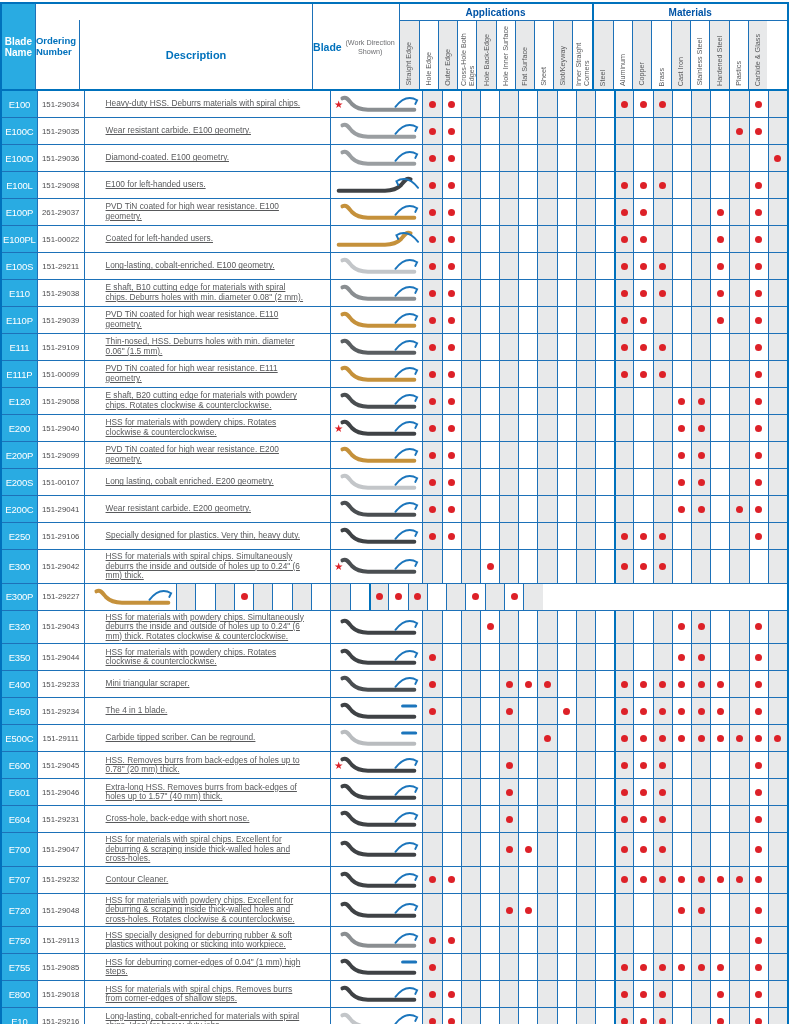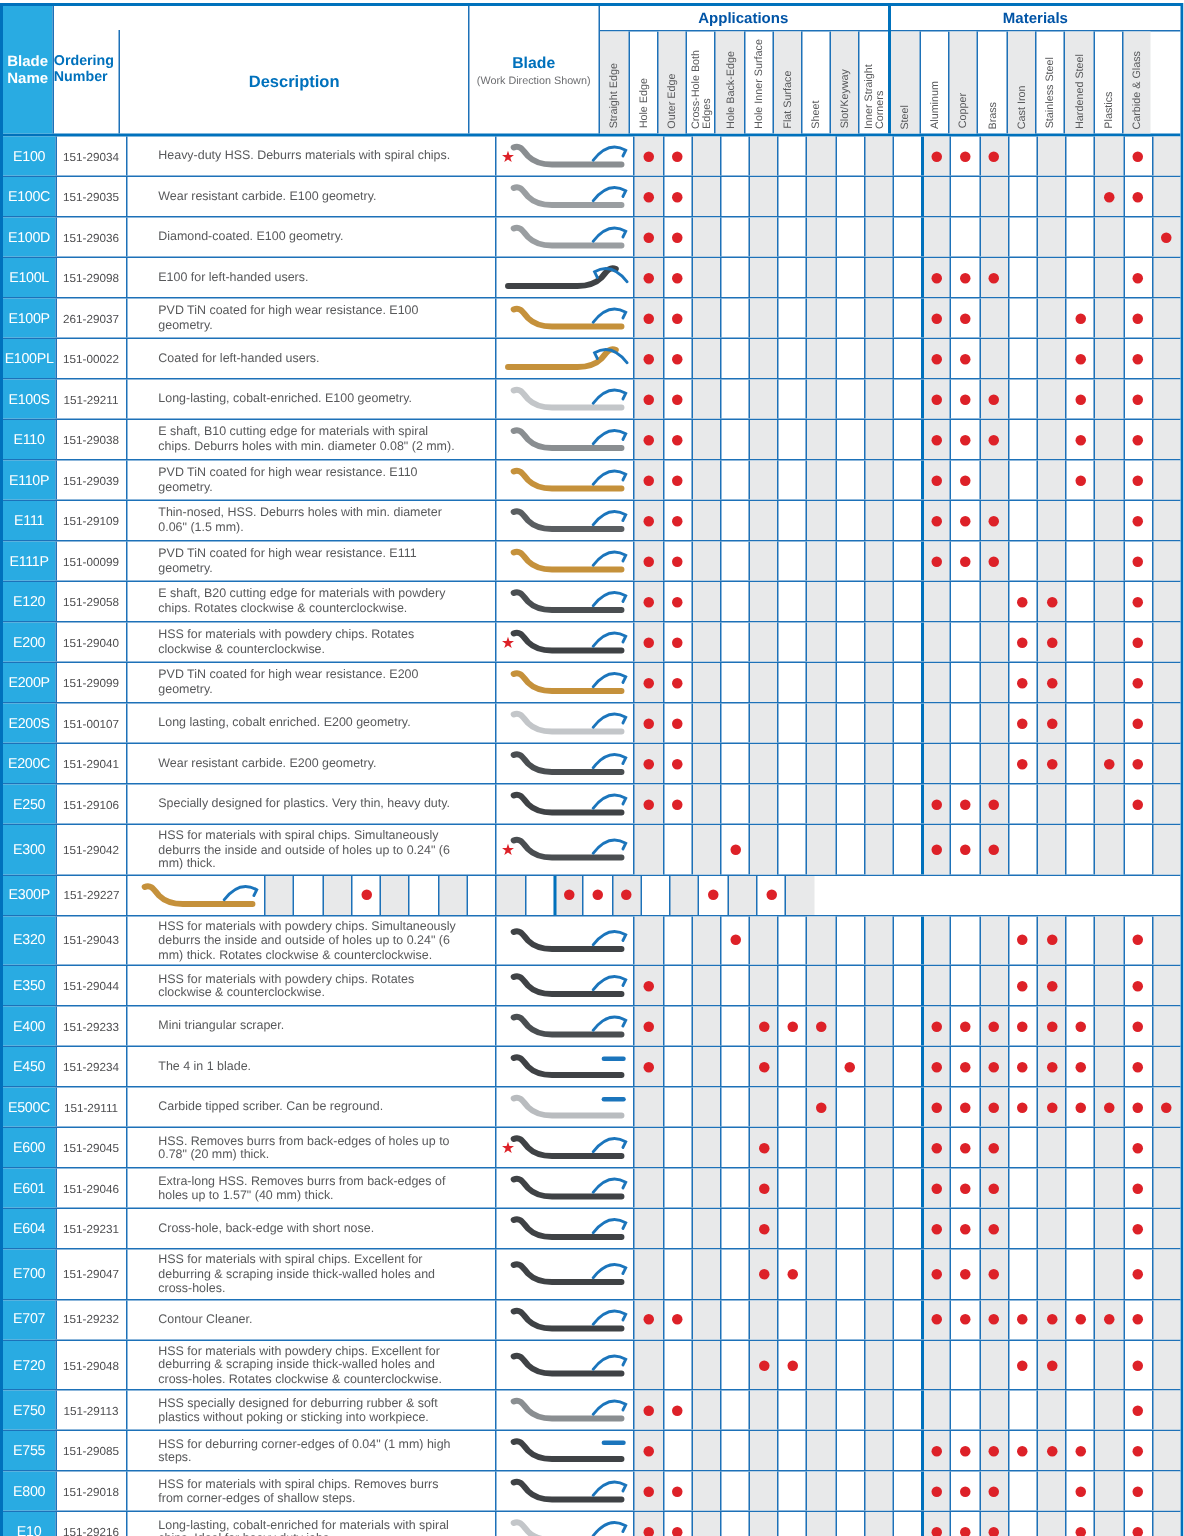--- a/index.html
+++ b/index.html
@@ -11,21 +11,21 @@
   }
   .thead{display:flex;height:85px;border-bottom:2px solid var(--heavy,#0071BC);}
   .hc,.group{box-sizing:border-box;border-left:1.5px solid var(--grid,#1D71B8);}
   .hc:first-child{border-left:none;}
   .name-h{width:35px;background:var(--cellblue,#29ABE2);color:#fff;font-weight:bold;font-size:10px;
     display:flex;align-items:center;justify-content:center;text-align:center;line-height:1.1;}
   .order-h{width:47px;color:var(--hblue,#0071BC);font-weight:bold;font-size:9.5px;
     display:flex;align-items:center;justify-content:center;line-height:1.1;}
   .desc-h{width:248px;color:var(--hblue,#0071BC);font-weight:bold;font-size:11px;
     display:flex;align-items:center;justify-content:center;margin-top:16px;}
-  .blade-h{width:92px;display:flex;flex-direction:column;align-items:center;justify-content:center;text-align:center;}
+  .blade-h{width:92px;display:flex;flex-direction:row;align-items:center;justify-content:center;text-align:center;}
   .blade-h .bt{color:var(--hblue,#0071BC);font-weight:bold;font-size:10.5px;}
   .blade-h .bs{color:#6D6E71;font-size:7.2px;margin-top:1px;}
   .group{display:flex;flex-direction:column;}
   .group.apps{width:193px;}
   .group.mats{width:208px;border-left:2px solid var(--heavy,#0071BC);}
   .gtitle{height:16px;display:flex;align-items:center;justify-content:center;
     color:#0054A6;font-weight:bold;font-size:10px;border-bottom:1.5px solid var(--grid,#1D71B8);}
   .vrow{display:flex;flex:1;}
   .vcol{width:19.3px;box-sizing:border-box;border-left:1px solid var(--grid,#1D71B8);
     display:flex;align-items:flex-end;justify-content:center;padding-bottom:3px;}
@@ -34,21 +34,21 @@
     font-size:7.2px;color:var(--label,#58595B);line-height:1.05;max-height:62px;text-align:left;}
   .stripe{background:var(--stripe,#E8E9EA);}
   .tbody{display:flex;flex-direction:column;}
   .row{display:flex;border-bottom:1.5px solid var(--grid,#1D71B8);min-height:24px;}
   .row:last-child{border-bottom:none;}
   .c{box-sizing:border-box;border-left:1.5px solid var(--grid,#1D71B8);display:flex;align-items:center;}
   .c:first-child{border-left:none;}
   .c.name{width:35px;background:var(--cellblue,#29ABE2);color:#fff;font-weight:normal;font-size:9.5px;
     justify-content:center;letter-spacing:-0.2px;}
   .c.order{width:47px;font-size:7.8px;color:#4D4D4F;justify-content:center;}
-  .c.desc{width:248px;font-size:8.3px;color:var(--label,#58595B);line-height:1.15;padding:2px 21px;}
+  .c.desc{width:248px;font-size:8.3px;color:var(--label,#58595B);line-height:1.15;padding:2px 21px;text-decoration:underline;}
   .c.blade{width:92px;justify-content:center;padding:1px 2px;}
   .c.dot{width:19.3px;justify-content:center;border-left:1px solid var(--grid,#1D71B8);}
   .c.group-start{border-left:2px solid var(--heavy,#0071BC);}
   .reddot{width:7px;height:7px;border-radius:50%;background:var(--red,#DD2128);display:inline-block;}
 </style>
 </head>
 <body>
 
 <div class="wrap">
   <div class="thead">

